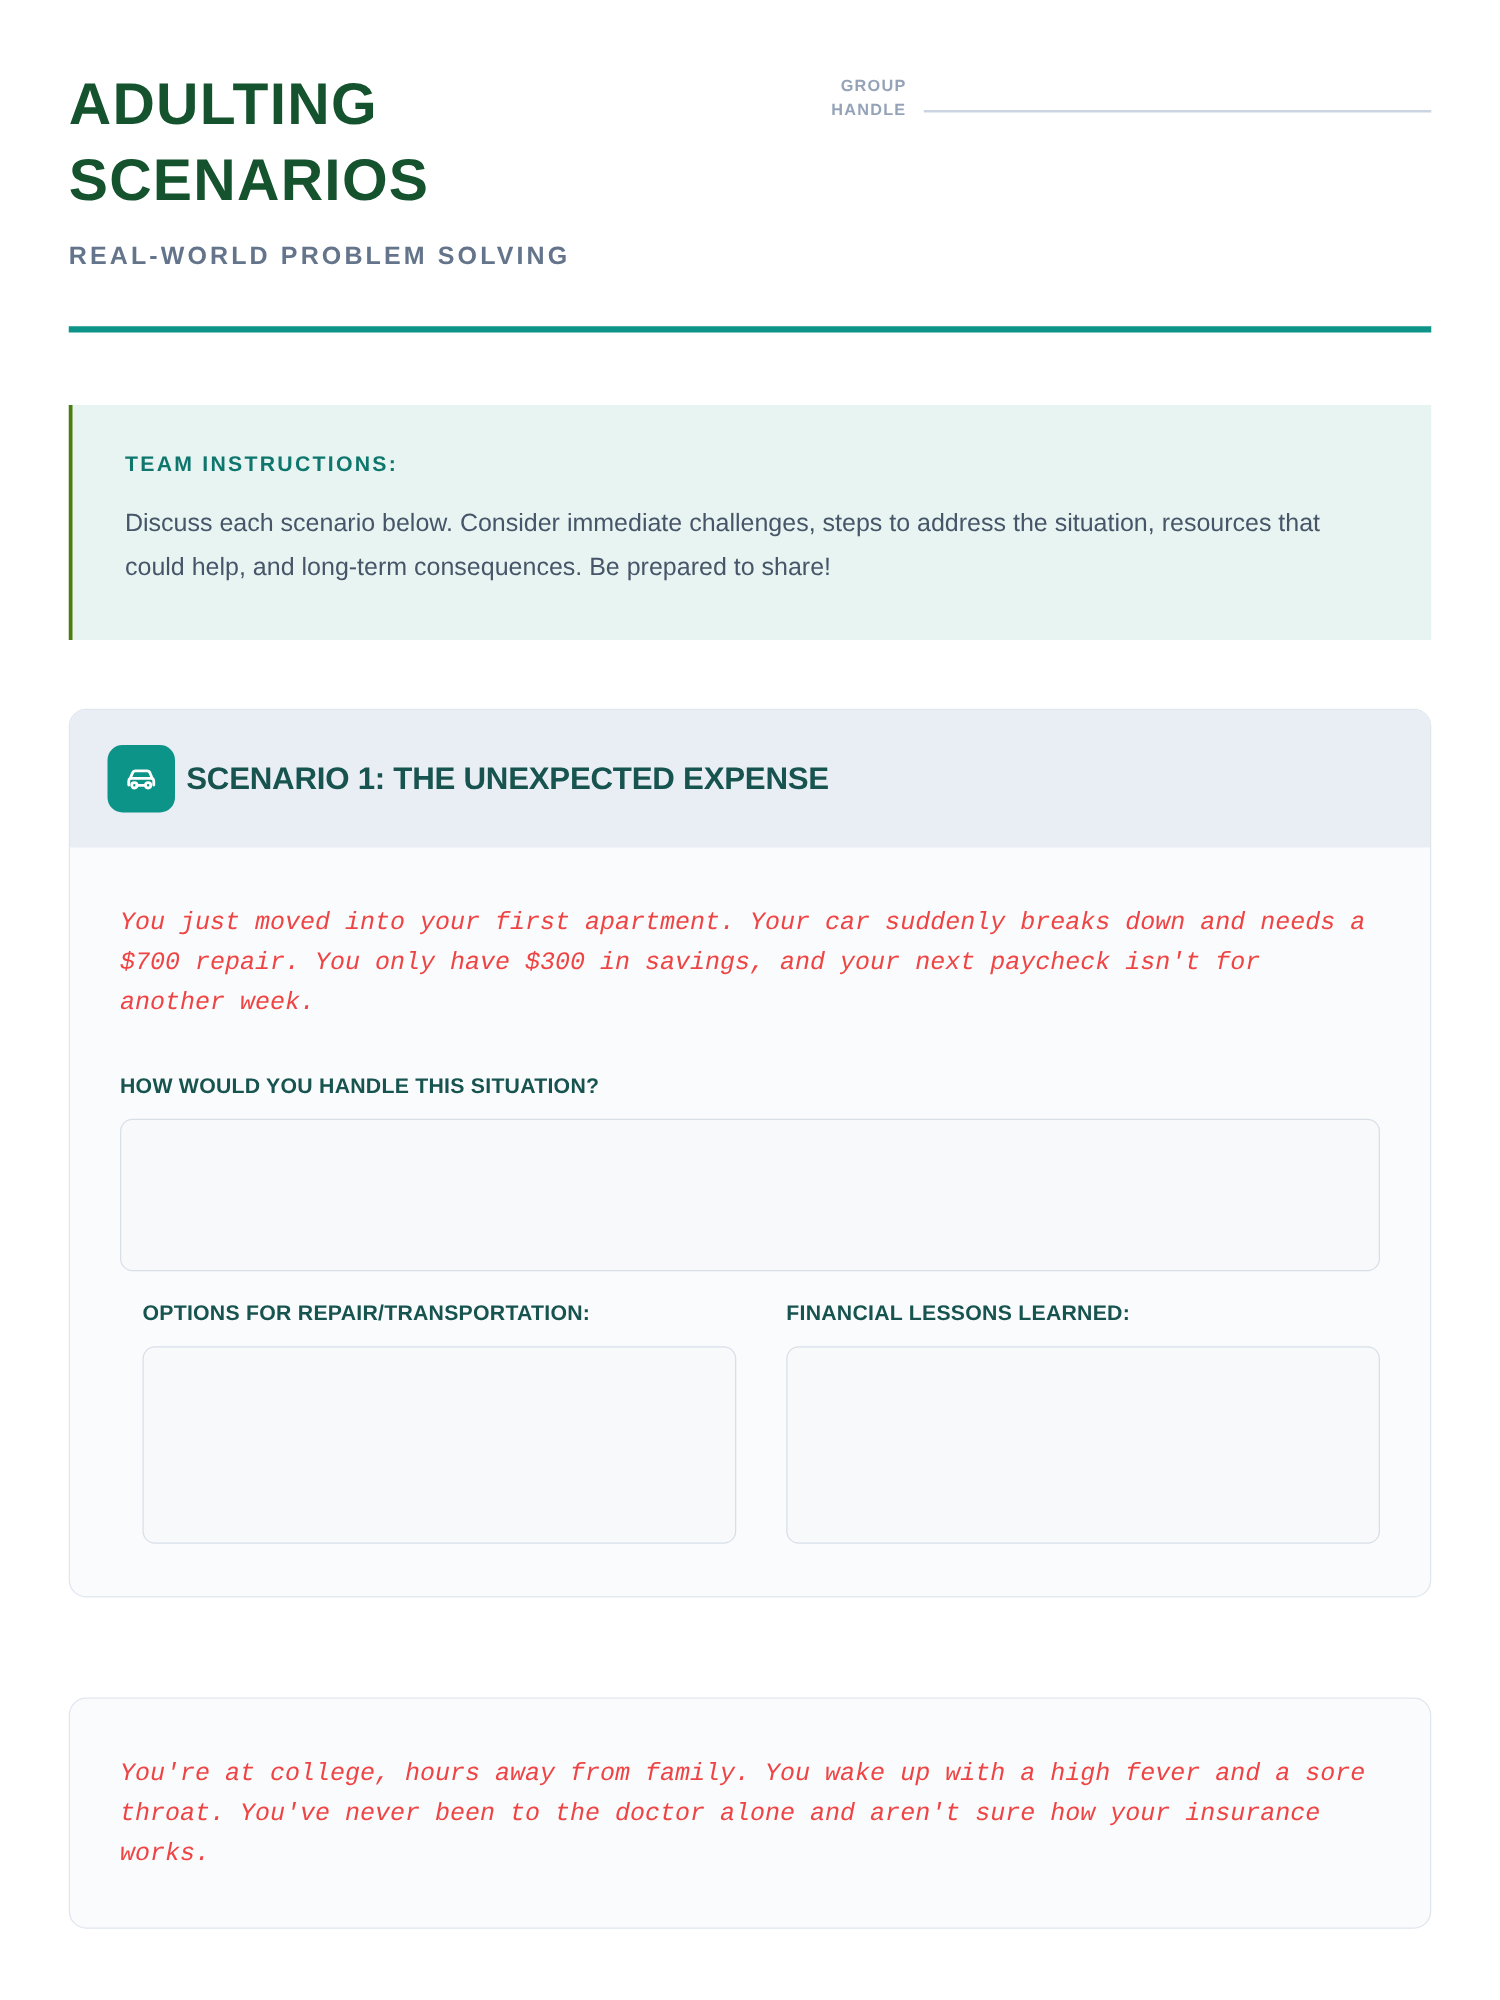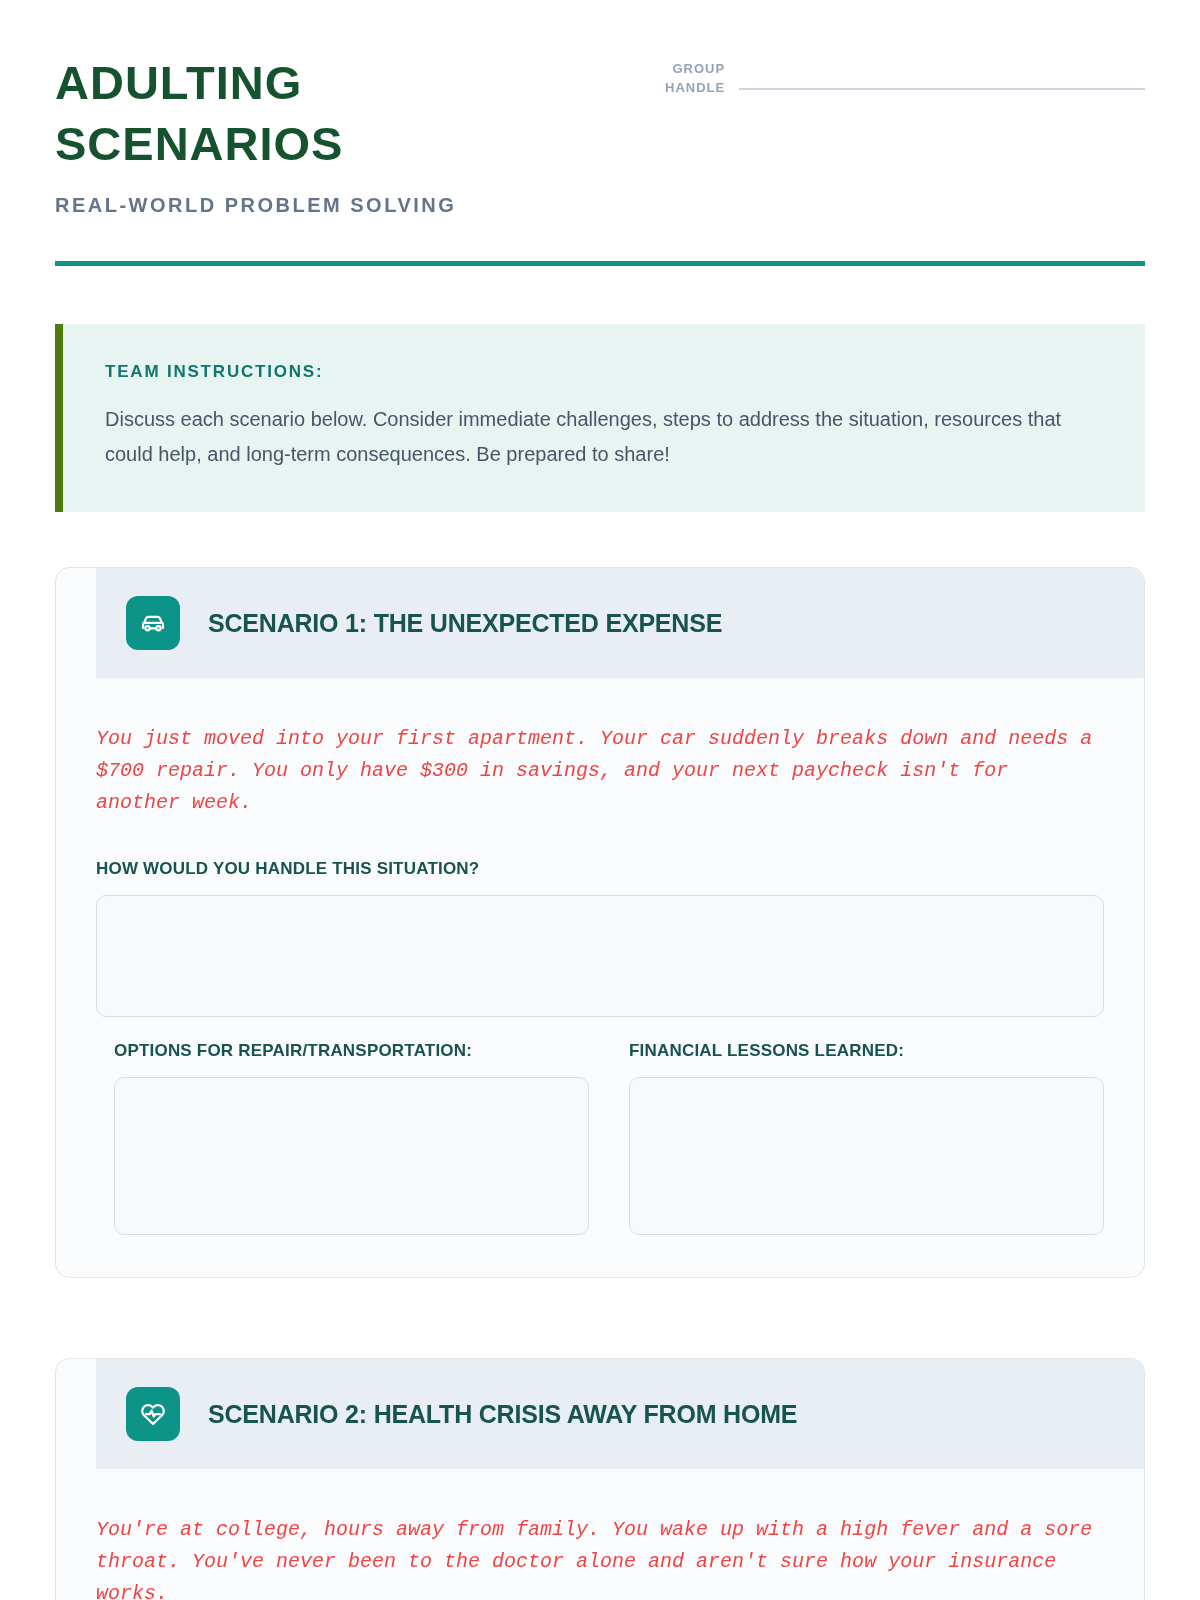--- a/index.html
+++ b/index.html
@@ -63,21 +63,21 @@
   .divider {
     margin-top: 44px;
     height: 5px;
     background: #0d9488;
   }
 
   
   .instructions {
     margin-top: 58px;
     background: #e7f4f1;
-    border-left: 8px solid #4d7c0f;
+    border-left: 3px solid #4d7c0f;
     padding: 38px 45px 40px 42px;
   }
   .instructions-heading {
     font-size: 17px;
     font-weight: 700;
     letter-spacing: 1.8px;
     color: #0f766e;
   }
   .instructions-body {
     margin-top: 20px;
@@ -92,24 +92,23 @@
     margin-top: 55px;
     border: 1px solid #dfe6ee;
     border-radius: 14px;
     background: #fafbfd;
     overflow: hidden;
   }
   .card + .card { margin-top: 80px; }
   .card-header {
     display: flex;
     align-items: center;
-    gap: 28px;
+    gap: 9px;
     background: #e9eef5;
     padding: 28px 30px;
-    margin-left: 40px;
   }
   .icon-badge {
     width: 54px;
     height: 54px;
     border-radius: 12px;
     background: #0d9488;
     display: flex;
     align-items: center;
     justify-content: center;
     flex: 0 0 auto;
@@ -213,27 +212,18 @@
         </div>
         <div>
           <div class="field-label" style="margin-top:0;">FINANCIAL LESSONS LEARNED:</div>
           <div class="answer-box tall"></div>
         </div>
       </div>
     </div>
   </div>
 
   <div class="card">
-    <div class="card-header">
-      <div class="icon-badge">
-        <svg viewBox="0 0 24 24">
-          <path d="M12 20 L4.8 13 c-1.9-1.9-1.9-5 0-6.8 1.8-1.8 4.7-1.8 6.5 0 L12 6.9 l.7-.7 c1.8-1.8 4.7-1.8 6.5 0 1.9 1.8 1.9 4.9 0 6.8 Z"></path>
-          <path d="M6.5 12 h3 l1.4-2.6 1.7 4.6 1.4-2 h3.5"></path>
-        </svg>
-      </div>
-      <div class="card-title">SCENARIO 2: HEALTH CRISIS AWAY FROM HOME</div>
-    </div>
     <div class="card-body">
       <div class="scenario-desc">You're at college, hours away from family. You wake up with a high fever and a sore throat. You've never been to the doctor alone and aren't sure how your insurance works.</div>
     </div>
   </div>
 
 </div>
 
 </body></html>

